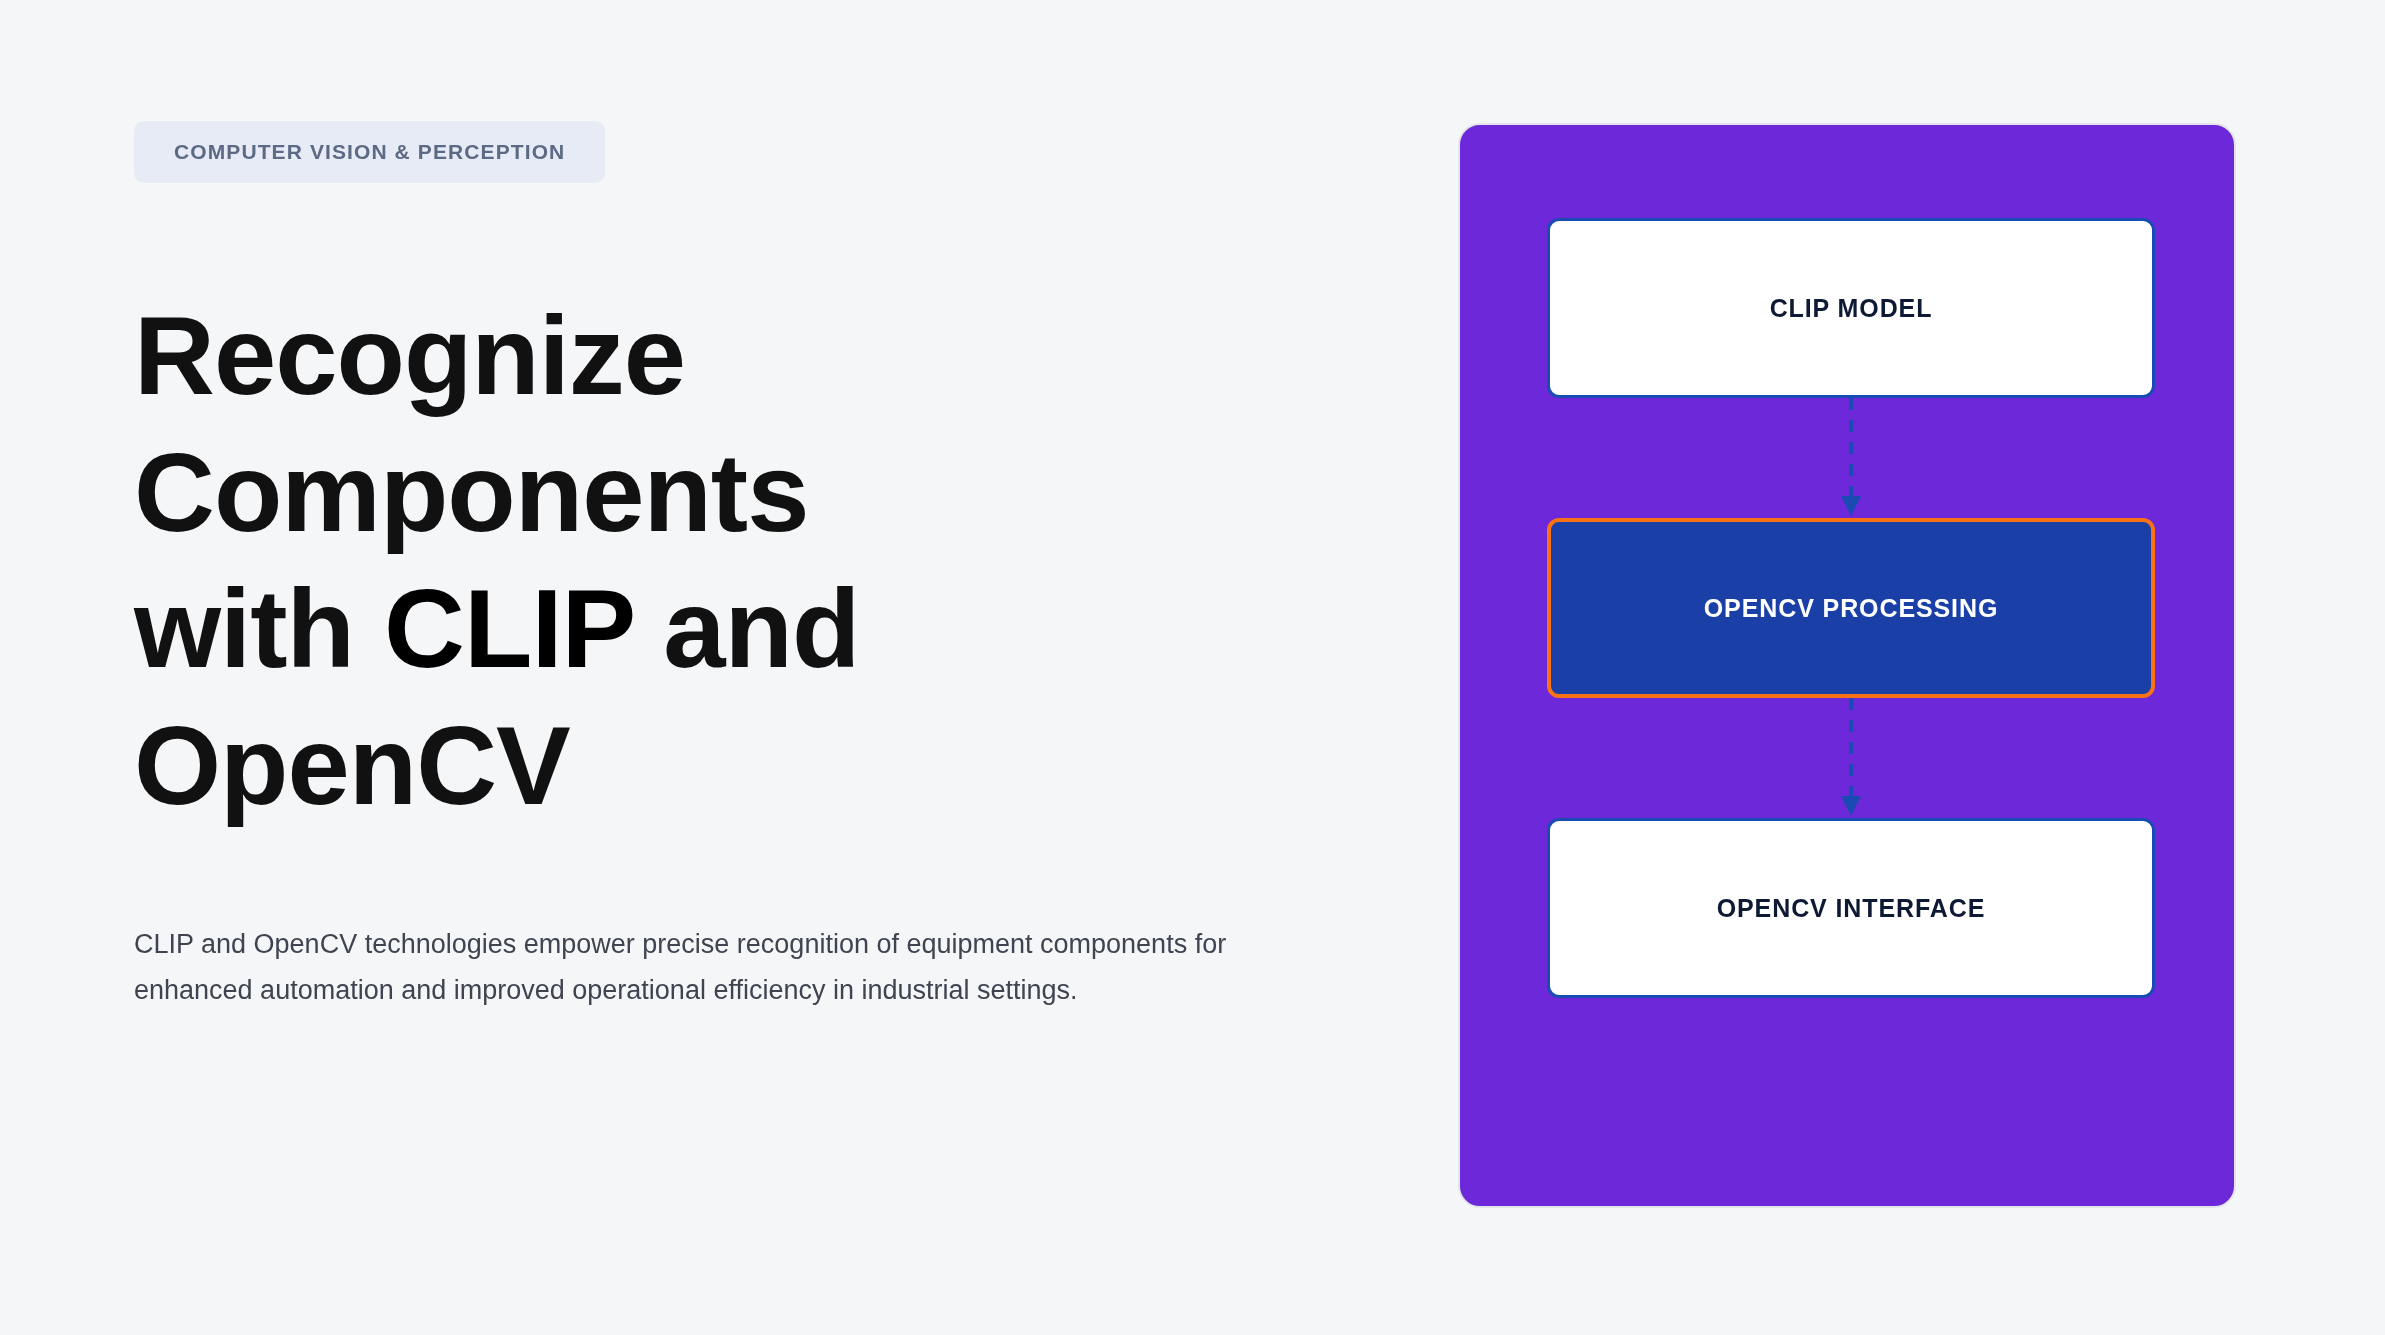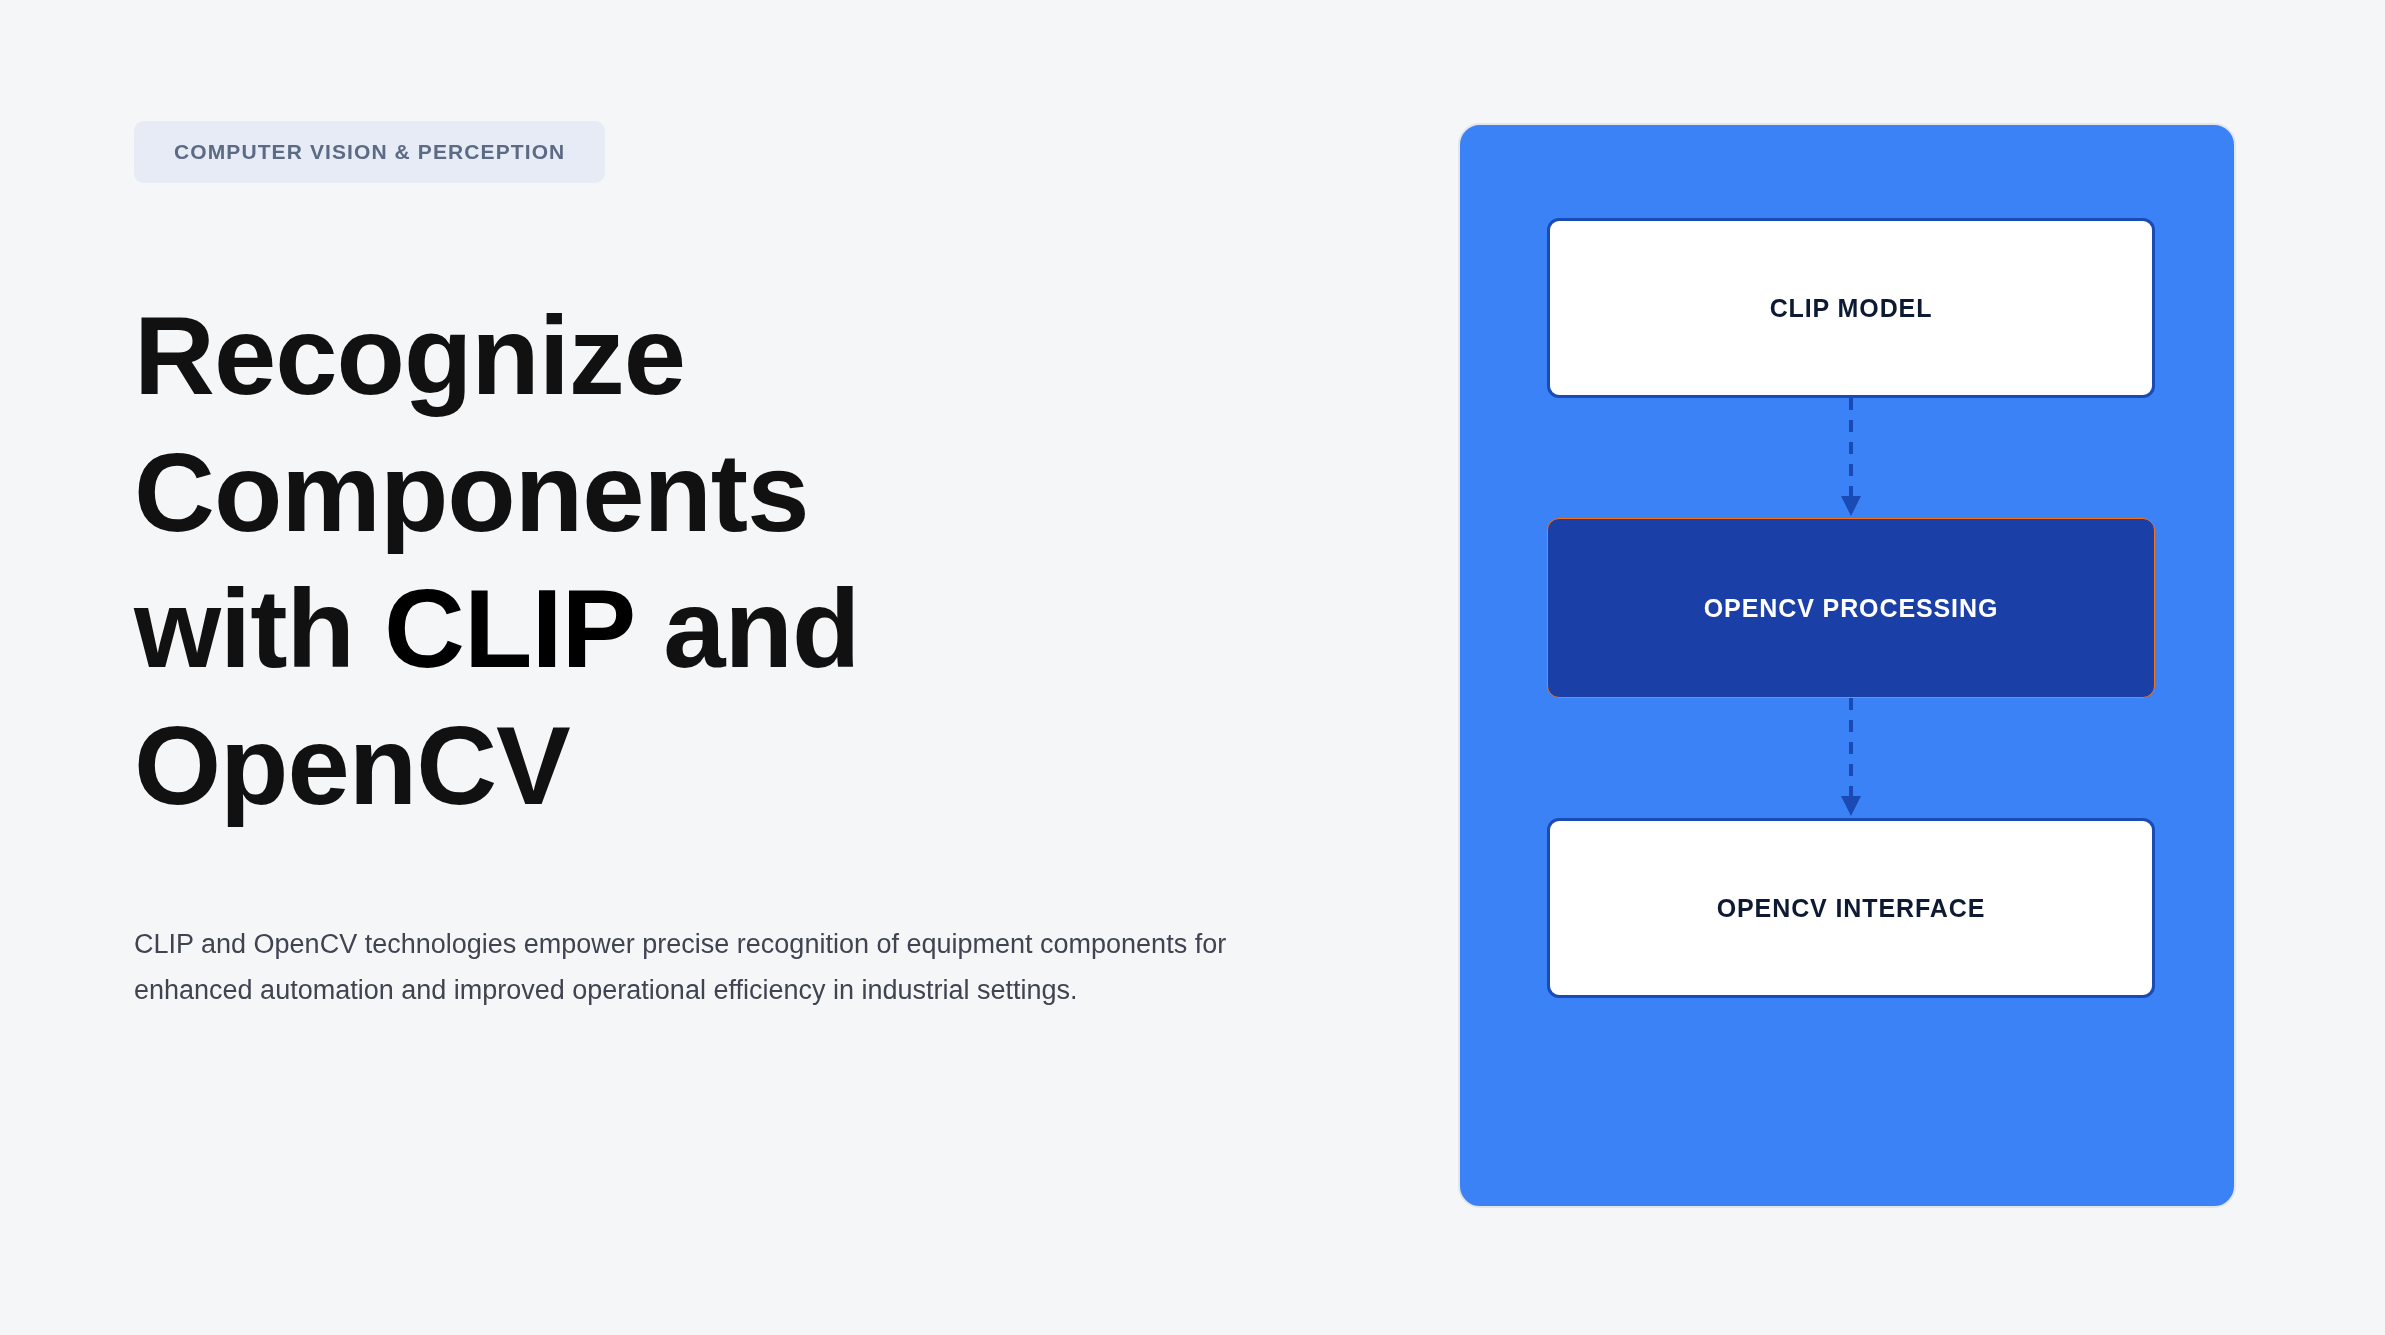--- a/index.html
+++ b/index.html
@@ -58,21 +58,21 @@
     max-width: 1110px;
   }
 
   
   .panel {
     position: absolute;
     left: 1458px;
     top: 123px;
     width: 778px;
     height: 1085px;
-    background: #3b82f6;
+    background: #6d28d9;
     border: 2px solid #e2e5ea;
     border-radius: 22px;
     box-sizing: border-box;
   }
   .flow {
     position: absolute;
     left: 87px;
     top: 93px;
     width: 608px;
   }
@@ -89,21 +89,21 @@
     letter-spacing: 0.9px;
   }
   .node.outline {
     border: 3px solid #1a4bb5;
     background: #ffffff;
     color: #0e1a33;
   }
   .node.filled {
     background: #1a40a8;
     color: #ffffff;
-    border: 1px solid #f97316;
+    border: 4px solid #f97316;
   }
   .connector {
     width: 608px;
     height: 120px;
     position: relative;
   }
   .connector svg {
     display: block;
     margin: 0 auto;
   }

